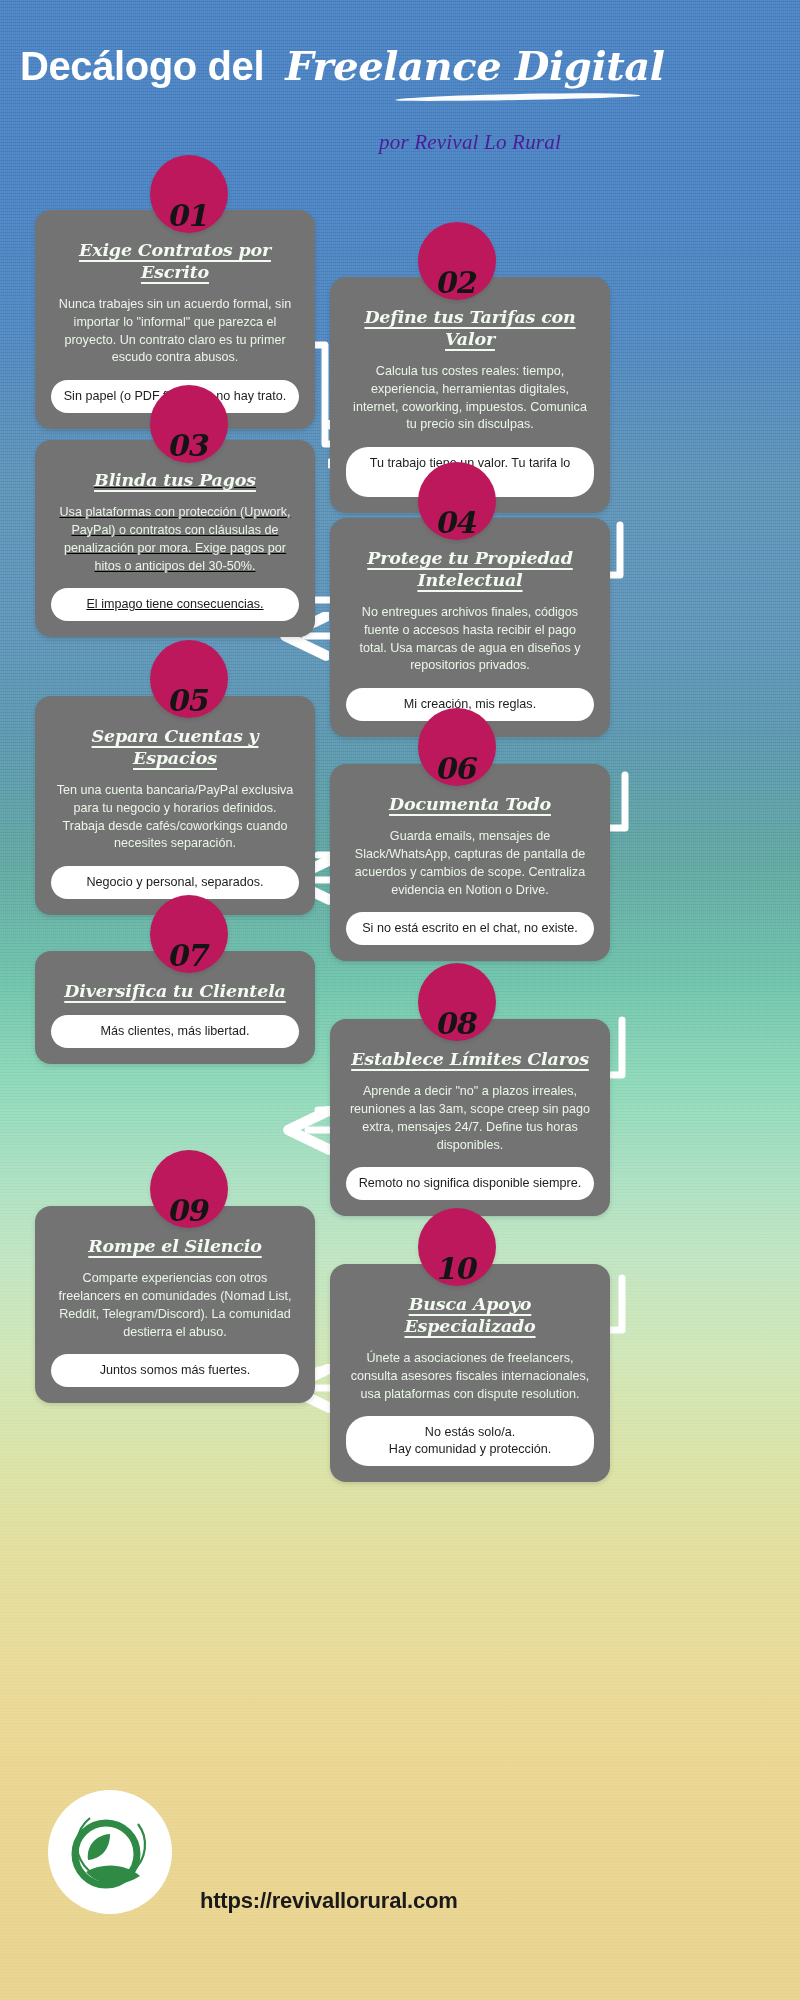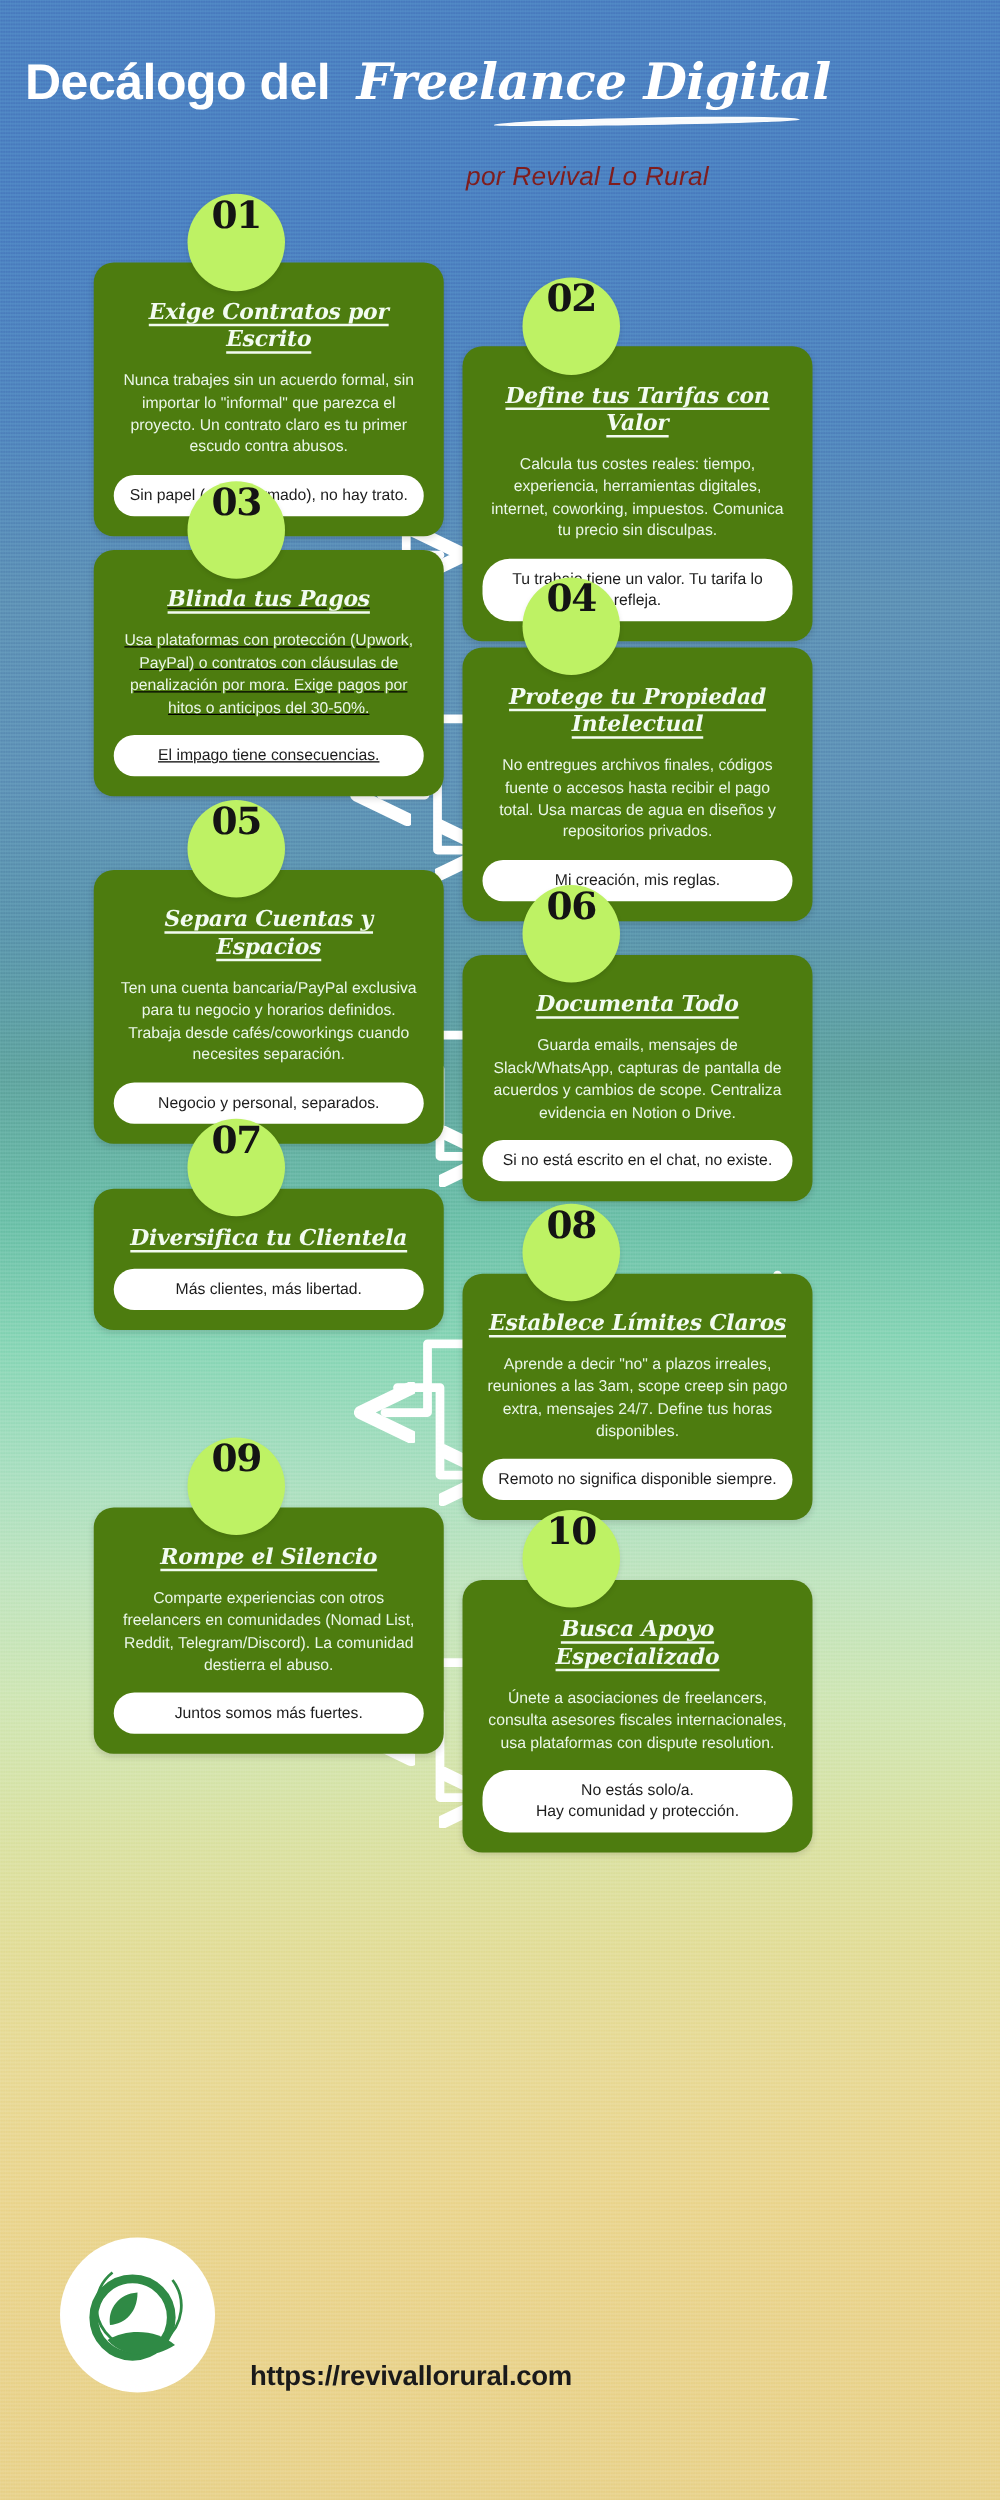--- a/index.html
+++ b/index.html
@@ -86,37 +86,36 @@
     border-radius: 60% 40% 55% 45% / 70% 60% 40% 30%;
     transform: rotate(-.9deg);
     opacity: .97;
   }
 
   .subtitle {
     position: absolute;
     left: 300px; top: 130px;
     width: 340px;
     text-align: center;
-    color: #7f1d1d;
-    font-family: Liberation Sans, sans-serif;
+    color: #4c1d95;
+    font-family: Liberation Serif, serif;
     font-style: italic;
     font-size: 21px;
     letter-spacing: .2px;
   }
 
   
   .card {
     position: absolute;
-    background: #4d7c0f;
+    background: #737373;
     border-radius: 16px;
     padding: 30px 16px 16px 16px;
     box-shadow: 0 2px 5px rgba(0,0,0,.13);
     width: 280px;
     z-index: 3;
-    margin-left: 40px;
   }
   .card.left  { left: 35px; }
   .card.right { left: 330px; }
 
   .card-title {
     color: #f2fbf0;
     font-family: "DejaVu Serif", serif;
     font-style: italic;
     font-weight: 700;
     font-size: 17.5px;
@@ -146,26 +145,27 @@
     line-height: 1.34;
     text-align: center;
     padding: 8px 12px;
   }
 
   
   .badge {
     position: absolute;
     width: 78px; height: 78px;
     border-radius: 50%;
-    background: #bef264;
+    background: #be185d;
     display: flex;
-    align-items: flex-start;
+    align-items: flex-end;
     justify-content: center;
     color: #141414;
     font-family: "DejaVu Serif", serif;
+    font-style: italic;
     font-weight: 700;
     font-size: 30px;
     letter-spacing: -1px;
     box-shadow: 0 2px 4px rgba(0,0,0,.10);
     z-index: 6;
   }
 
   
   .connector { position: absolute; z-index: 1; pointer-events: none; }
 

